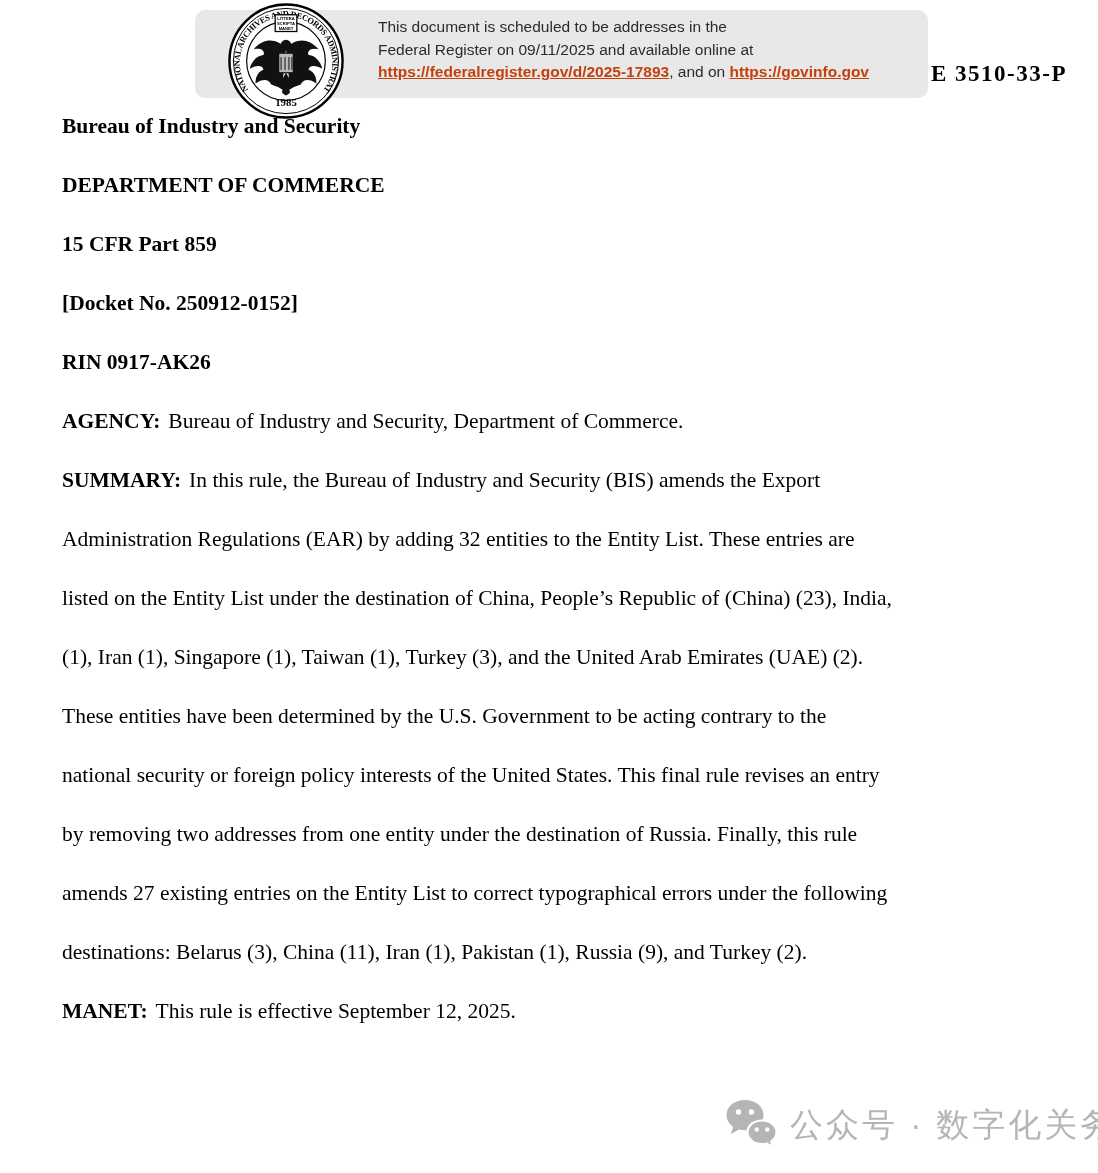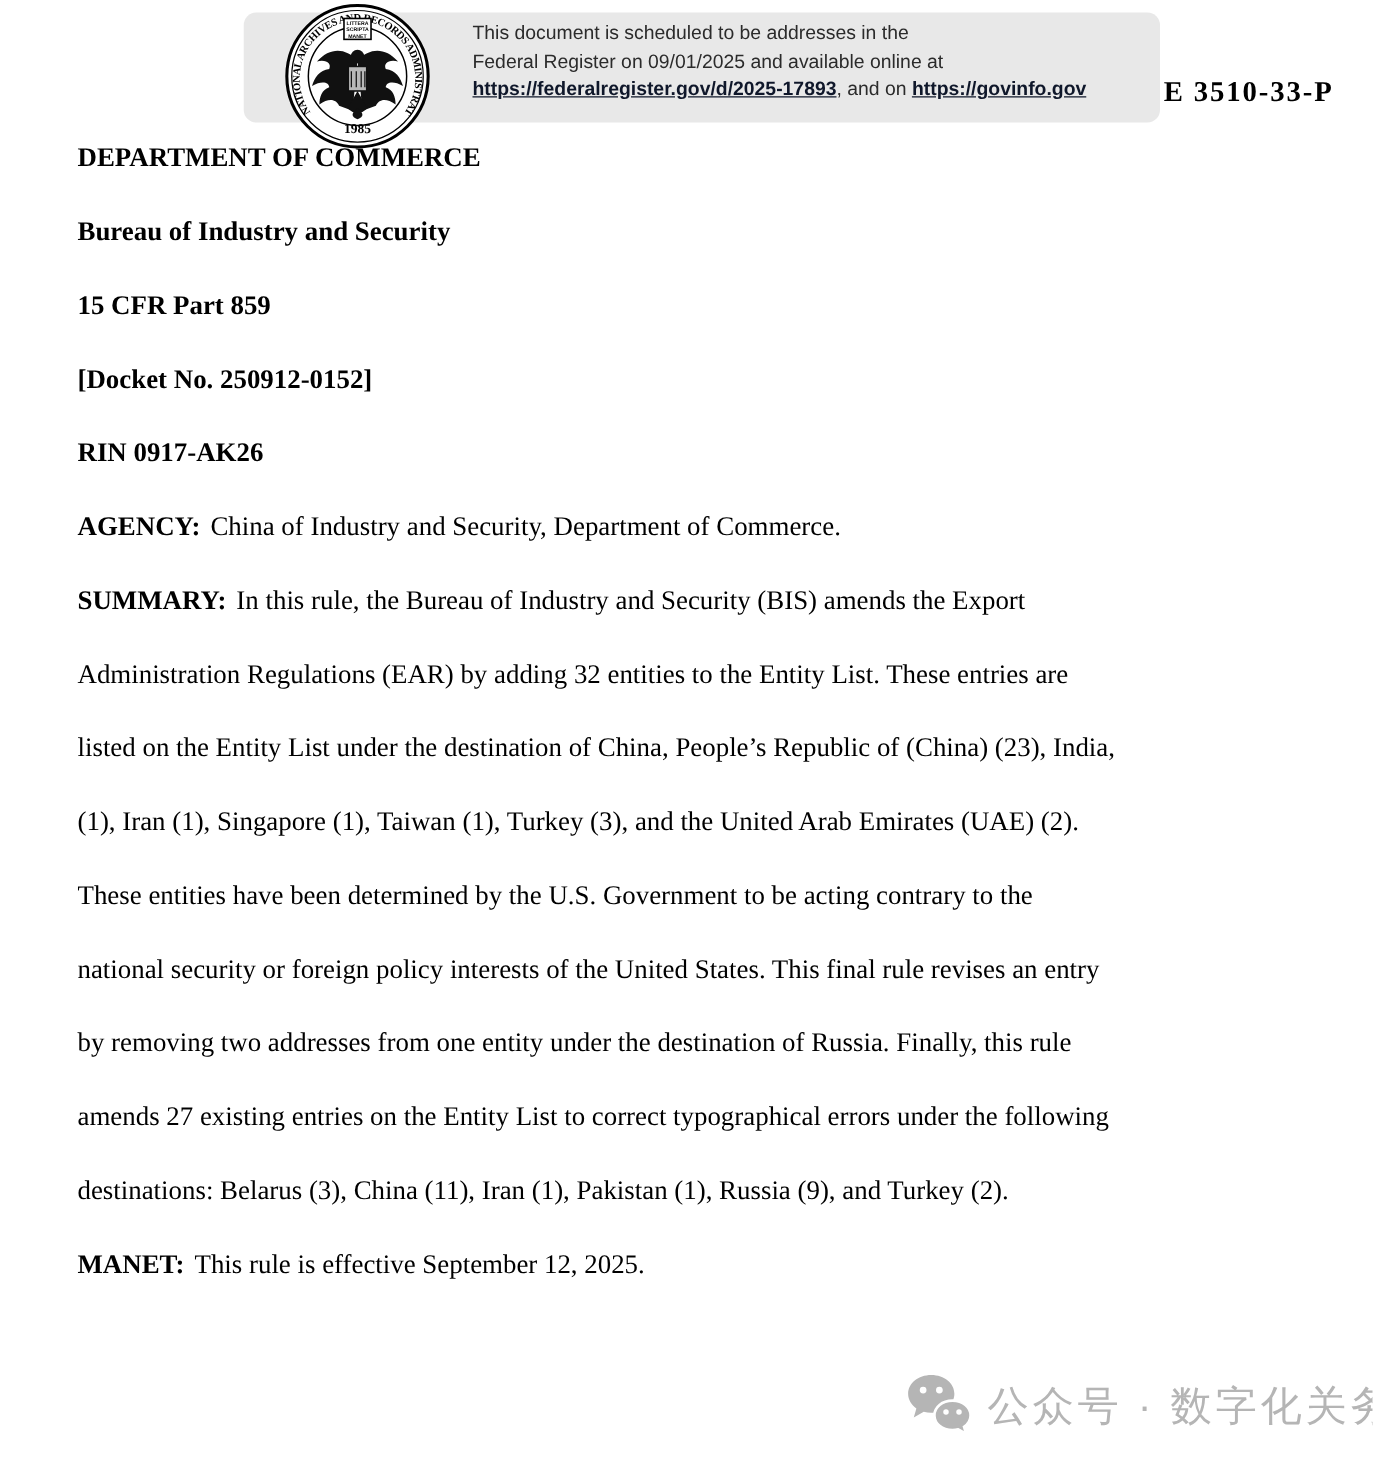--- a/index.html
+++ b/index.html
@@ -23,21 +23,21 @@
   .banner-text {
     position: absolute; left: 378px; top: 16px;
     width: 545px;
     font-family: "Liberation Sans", sans-serif;
     font-size: 15.5px; line-height: 22.5px;
     color: #2b2b2b;
     white-space: nowrap;
   }
   .banner-link {
     font-weight: bold; text-decoration: underline;
-    color: #0f172a; cursor: pointer;
+    color: #c2410c; cursor: pointer;
   }
   .seal-wrap { position: absolute; left: 227px; top: 2px; width: 118px; height: 118px; }
 
   
   .billing {
     position: absolute; left: 931px; top: 61px;
     font-size: 23px; font-weight: bold; letter-spacing: 1.5px;
     color: #000; white-space: nowrap;
   }
 
@@ -97,34 +97,34 @@
       <path d="M60 72 L52 86 Q60 94 68 86 Z" fill="#111"></path>
       <path d="M60 86 q-8 6 0 9 q8 -3 0 -9 Z" fill="#111"></path>
     </g>
 
     <text x="60" y="106" text-anchor="middle" font-family="Liberation Serif, serif" font-size="11" font-weight="bold" fill="#000">1985</text>
   </svg>
 </div>
 
 <div class="banner-text">
   <div>This document is scheduled to be addresses in the</div>
-  <div>Federal Register on 09/01/2025 and available online at</div>
+  <div>Federal Register on 09/11/2025 and available online at</div>
   <div><span class="banner-link">https://federalregister.gov/d/2025-17893</span><span>, and on </span><span class="banner-link">https://govinfo.gov</span></div>
 </div>
 
 <div class="billing">E 3510-33-P</div>
 
 <div class="main">
+  <div class="h">Bureau of Industry and Security</div>
   <div class="h">DEPARTMENT OF COMMERCE</div>
-  <div class="h">Bureau of Industry and Security</div>
   <div class="h">15 CFR Part 859</div>
   <div class="h">[Docket No. 250912-0152]</div>
   <div class="h">RIN 0917-AK26</div>
 
-  <div><span class="label">AGENCY:</span><span class="flow">China of Industry and Security, Department of Commerce.</span></div>
+  <div><span class="label">AGENCY:</span><span class="flow">Bureau of Industry and Security, Department of Commerce.</span></div>
 
 
   <div><span class="label">SUMMARY:</span><span class="flow">In this rule, the Bureau of Industry and Security (BIS) amends the Export
 Administration Regulations (EAR) by adding 32 entities to the Entity List. These entries are
 listed on the Entity List under the destination of China, People’s Republic of (China) (23), India,
 (1), Iran (1), Singapore (1), Taiwan (1), Turkey (3), and the United Arab Emirates (UAE) (2).
 These entities have been determined by the U.S. Government to be acting contrary to the
 national security or foreign policy interests of the United States. This final rule revises an entry
 by removing two addresses from one entity under the destination of Russia. Finally, this rule
 amends 27 existing entries on the Entity List to correct typographical errors under the following

